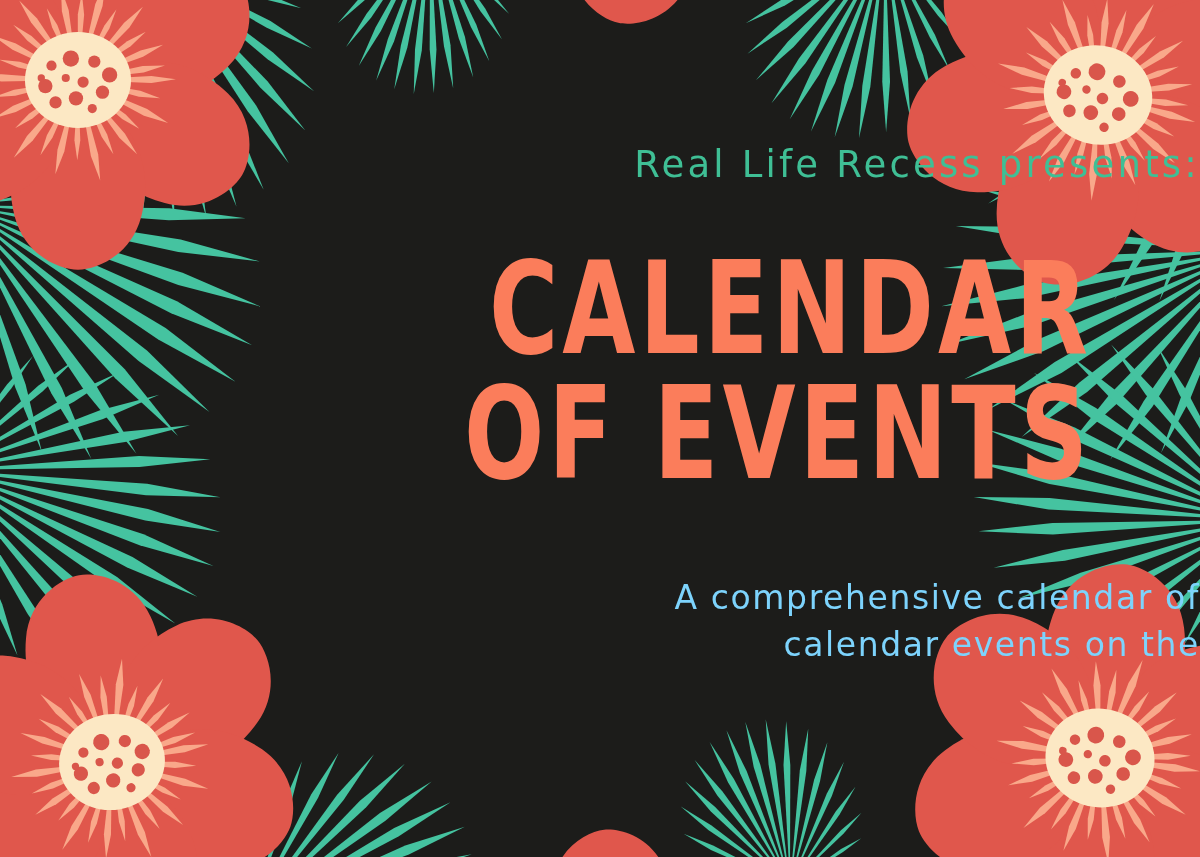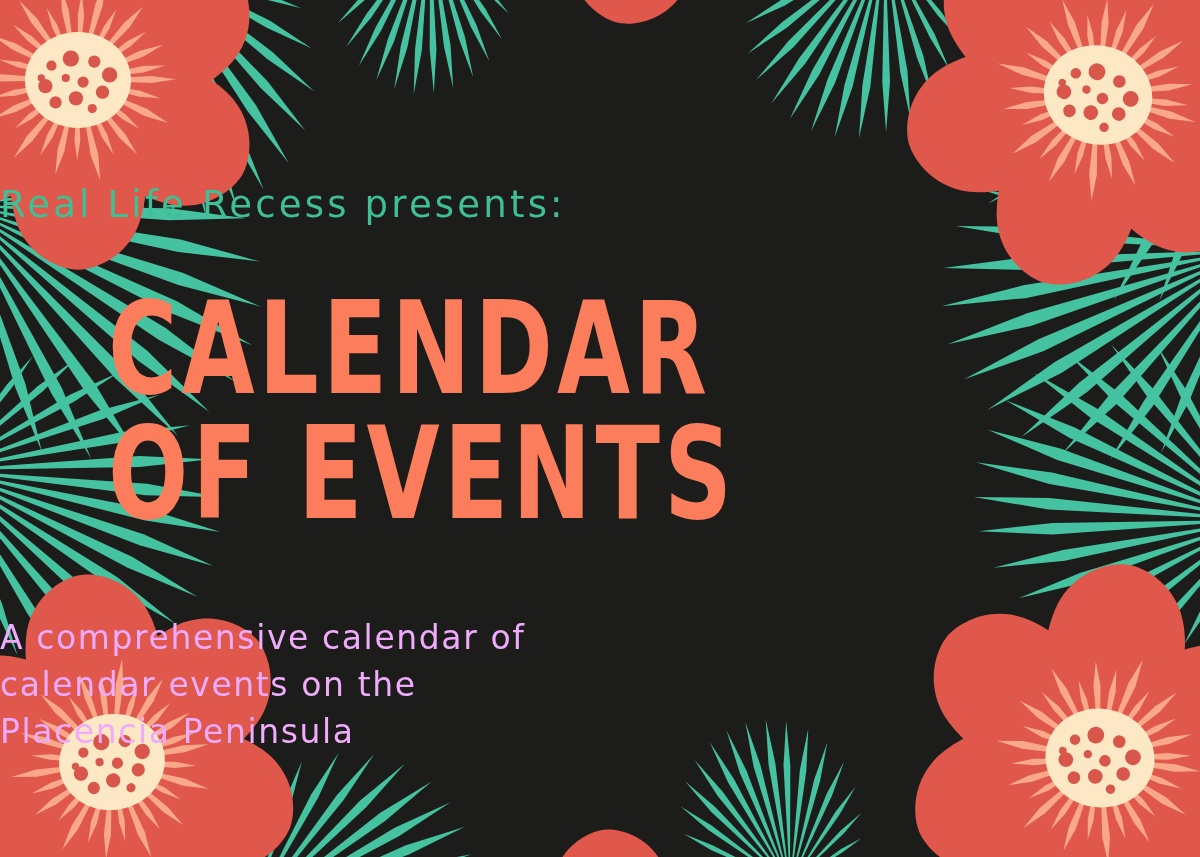--- a/index.html
+++ b/index.html
@@ -22,23 +22,22 @@
     width: 1200px;
     height: 857px;
     display: block;
   }
   #content {
     position: absolute;
     inset: 0;
     display: flex;
     flex-direction: column;
     align-items: center;
-    text-align: left;
+    text-align: right;
     pointer-events: none;
-    margin-top: 40px;
   }
   .presents {
     position: absolute;
     top: 145px;
     left: 0;
     right: 0;
     font-family: "DejaVu Sans", sans-serif;
     font-size: 37px;
     font-weight: 400;
     letter-spacing: 3.2px;
@@ -64,21 +63,21 @@
   .line2 { top: 380px; }
   .subtitle {
     position: absolute;
     top: 575px;
     left: 0;
     right: 0;
     font-family: "DejaVu Sans", sans-serif;
     font-size: 33px;
     font-weight: 400;
     letter-spacing: 1.6px;
-    color: #f0abfc;
+    color: #7dd3fc;
     line-height: 1.42;
   }
   .subtitle span { display: block; }
 </style>
 </head>
 <body>
 
 <div id="poster">
 
   <svg id="art" viewBox="0 0 1200 857" xmlns="http://www.w3.org/2000/svg">
@@ -355,17 +354,16 @@
 
     <div class="presents">Real Life Recess presents:</div>
 
     <div class="bigtitle line1">CALENDAR</div>
 
     <div class="bigtitle line2">OF EVENTS</div>
 
     <div class="subtitle">
       <span>A comprehensive calendar of</span>
       <span>calendar events on the</span>
-      <span>Placencia Peninsula</span>
     </div>
 
   </div>
 </div>
 
 </body></html>

